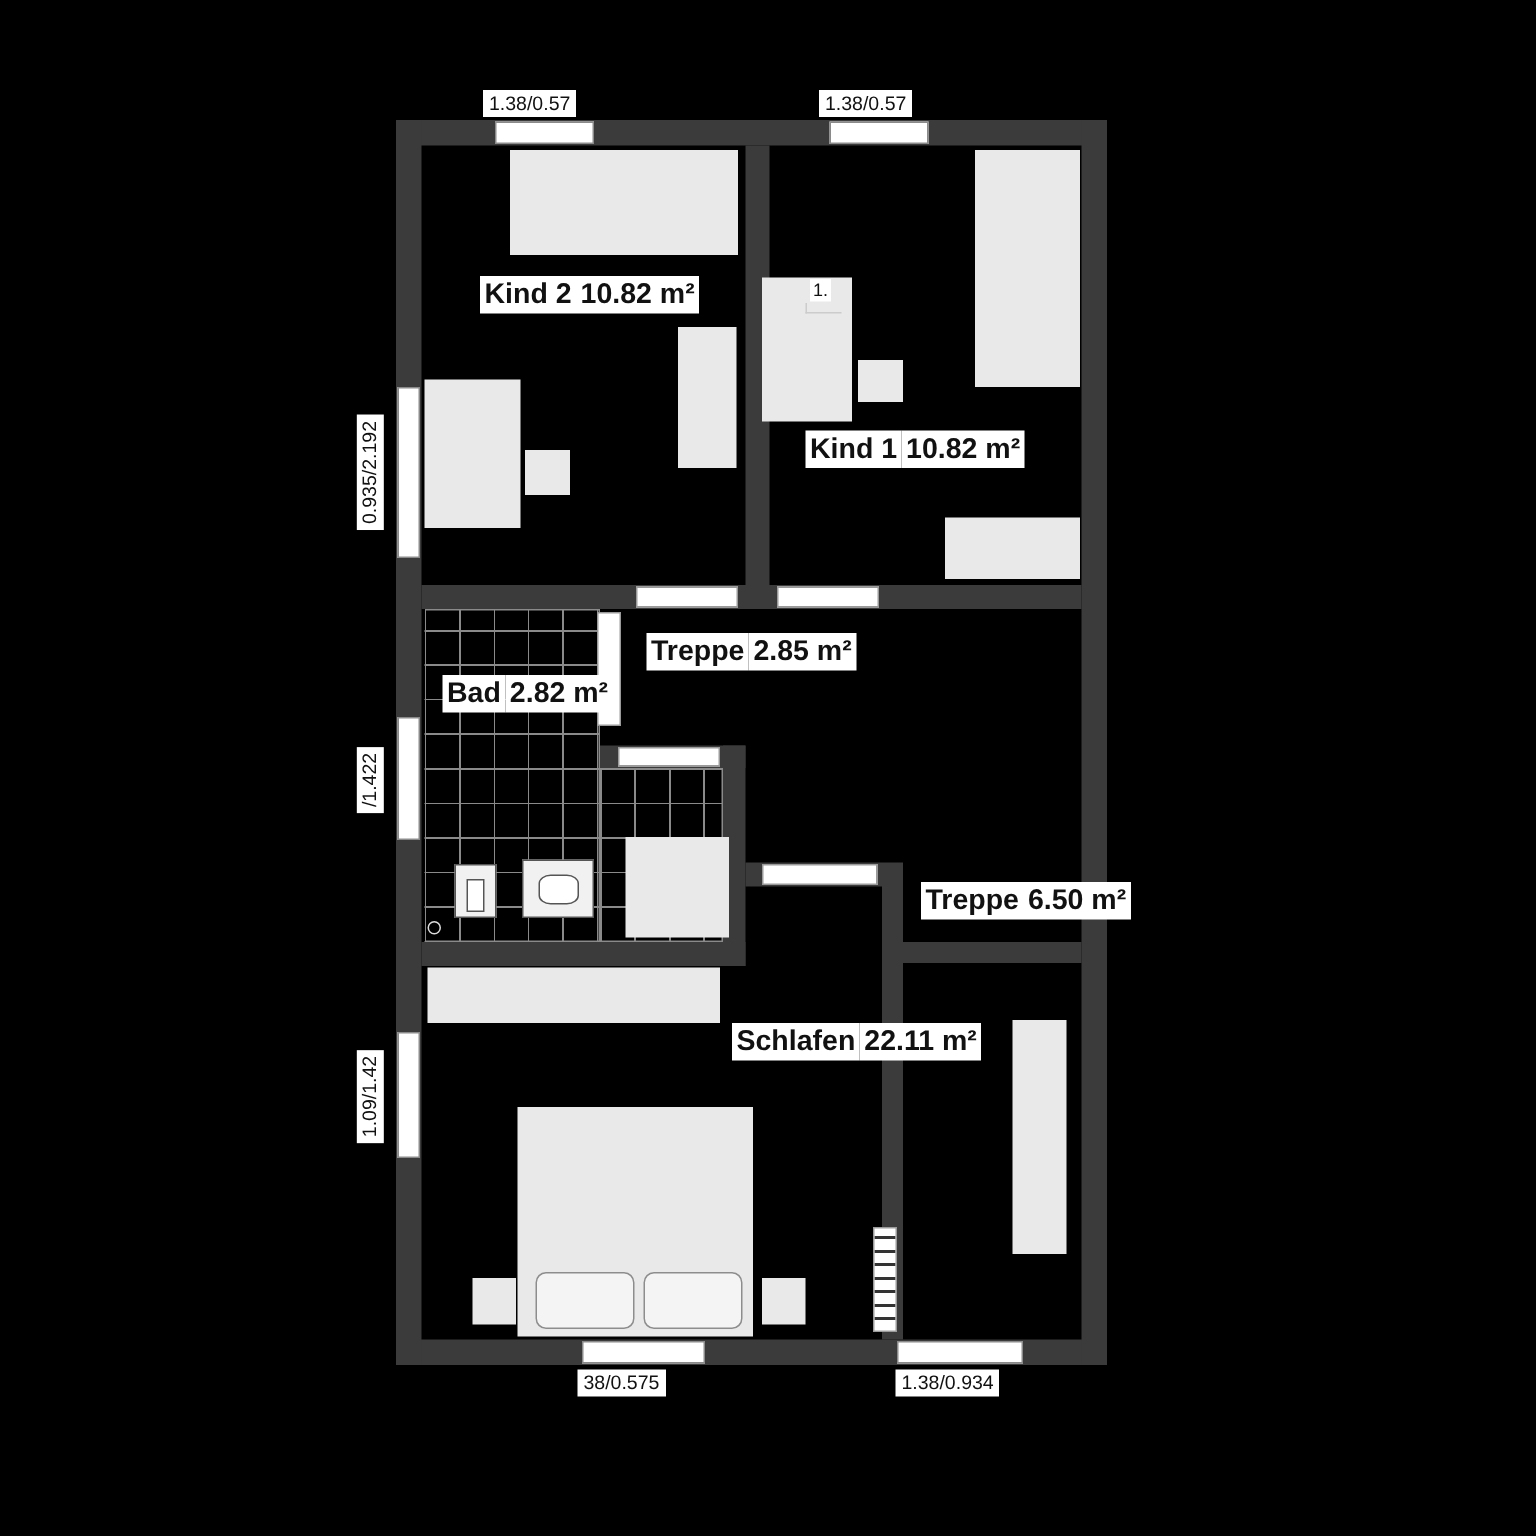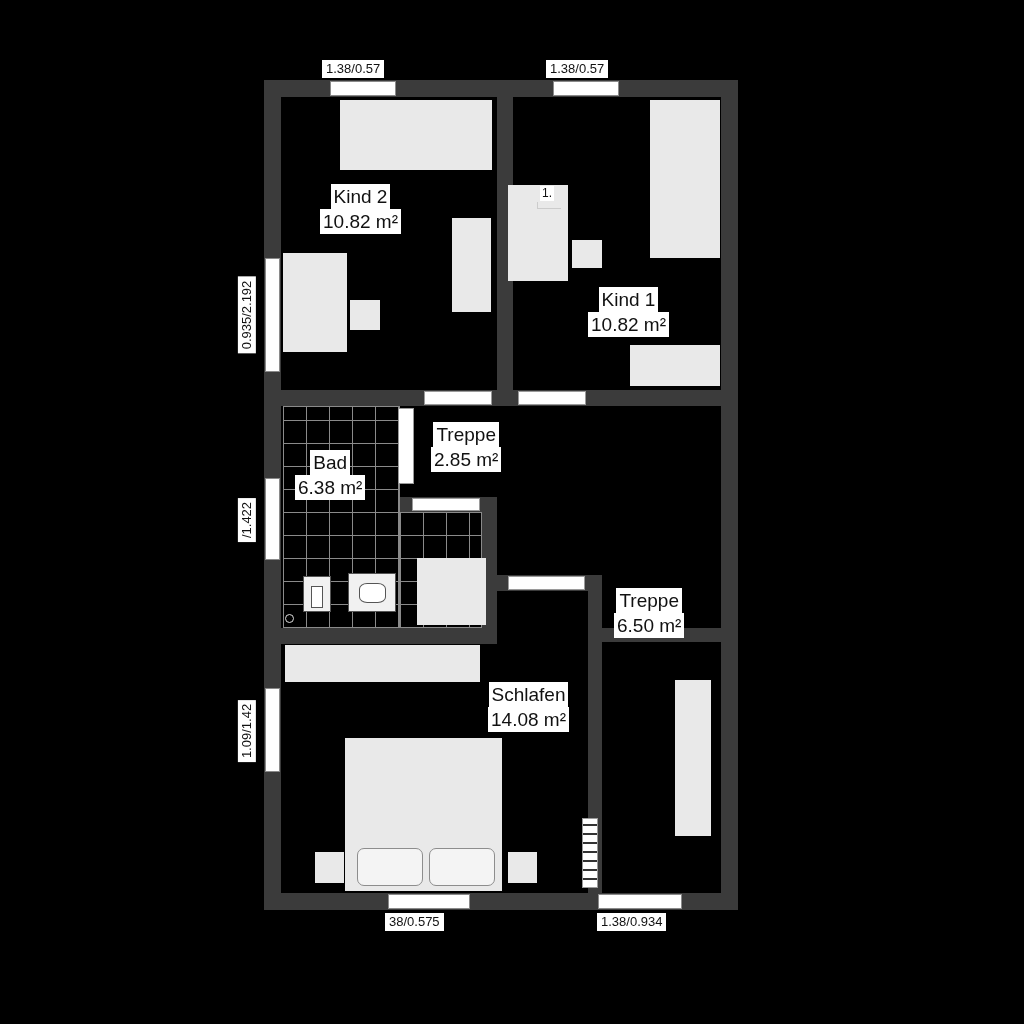--- a/index.html
+++ b/index.html
@@ -12,21 +12,21 @@
   .tiles{position:absolute;background-color:#000;
     background-image:
       repeating-linear-gradient(0deg,#8a8a8a 0,#8a8a8a 1px,transparent 1px,transparent 23px),
       repeating-linear-gradient(90deg,#8a8a8a 0,#8a8a8a 1px,transparent 1px,transparent 23px);
     box-shadow:inset 0 0 0 1px #8a8a8a;}
   .furn{position:absolute;background:#e9e9e9;}
   .pillow{position:absolute;background:#f4f4f4;border:1px solid #8d8d8d;border-radius:7px;box-sizing:border-box;}
   .fixture{position:absolute;background:#f1f1f1;border:1px solid #555;box-sizing:border-box;}
   .fixture .inner{position:absolute;border:1px solid #555;background:#fff;box-sizing:border-box;}
   .hinge{position:absolute;width:9px;height:9px;border:1px solid #ddd;border-radius:50%;background:#000;box-sizing:border-box;}
-  .room-label{position:absolute;display:flex;flex-direction:column;align-items:center;}
+  .room-label{position:absolute;display:flex;flex-direction:row;align-items:flex-start;font-weight:bold;}
   .room-label .lbl{background:#fff;color:#111;font-size:19px;line-height:1.32;padding:0 3px;white-space:nowrap;}
   .dim{position:absolute;background:#fff;color:#111;font-size:13px;line-height:1.25;padding:1px 4px;white-space:nowrap;}
   .dim.vert{transform:translate(-50%,-50%) rotate(-90deg);}
   .dim.mini{font-size:12px;padding:0 2px;}
   .tickline{position:absolute;background:#ccc;}
 </style>
 </head>
 <body>
 
 <div id="plan">
@@ -88,39 +88,39 @@
   </div>
   <div class="fixture" style="left:348px;top:573px;width:48px;height:39px;">
     <div class="inner" style="left:10px;top:9px;width:27px;height:20px;border-radius:30%;"></div>
   </div>
   <div class="hinge" style="left:285px;top:614px;"></div>
 
   <div class="room-label" style="left:320px;top:184px;">
     <span class="lbl">Kind 2</span>
     <span class="lbl">10.82 m²</span>
   </div>
-  <div class="room-label" style="left:588px;top:287px;">
+  <div class="room-label" style="left:537px;top:287px;">
     <span class="lbl">Kind 1</span>
     <span class="lbl">10.82 m²</span>
   </div>
   <div class="room-label" style="left:295px;top:450px;">
     <span class="lbl">Bad</span>
-    <span class="lbl">6.38 m²</span>
+    <span class="lbl">2.82 m²</span>
   </div>
   <div class="room-label" style="left:431px;top:422px;">
     <span class="lbl">Treppe</span>
     <span class="lbl">2.85 m²</span>
   </div>
   <div class="room-label" style="left:614px;top:588px;">
     <span class="lbl">Treppe</span>
     <span class="lbl">6.50 m²</span>
   </div>
   <div class="room-label" style="left:488px;top:682px;">
     <span class="lbl">Schlafen</span>
-    <span class="lbl">14.08 m²</span>
+    <span class="lbl">22.11 m²</span>
   </div>
 
   <div class="dim" style="left:322px;top:60px;">1.38/0.57</div>
   <div class="dim" style="left:546px;top:60px;">1.38/0.57</div>
   <div class="dim vert" style="left:247px;top:315px;">0.935/2.192</div>
   <div class="dim vert" style="left:247px;top:520px;">/1.422</div>
   <div class="dim vert" style="left:247px;top:731px;">1.09/1.42</div>
   <div class="dim" style="left:385px;top:913px;">38/0.575</div>
   <div class="dim" style="left:597px;top:913px;">1.38/0.934</div>
 

